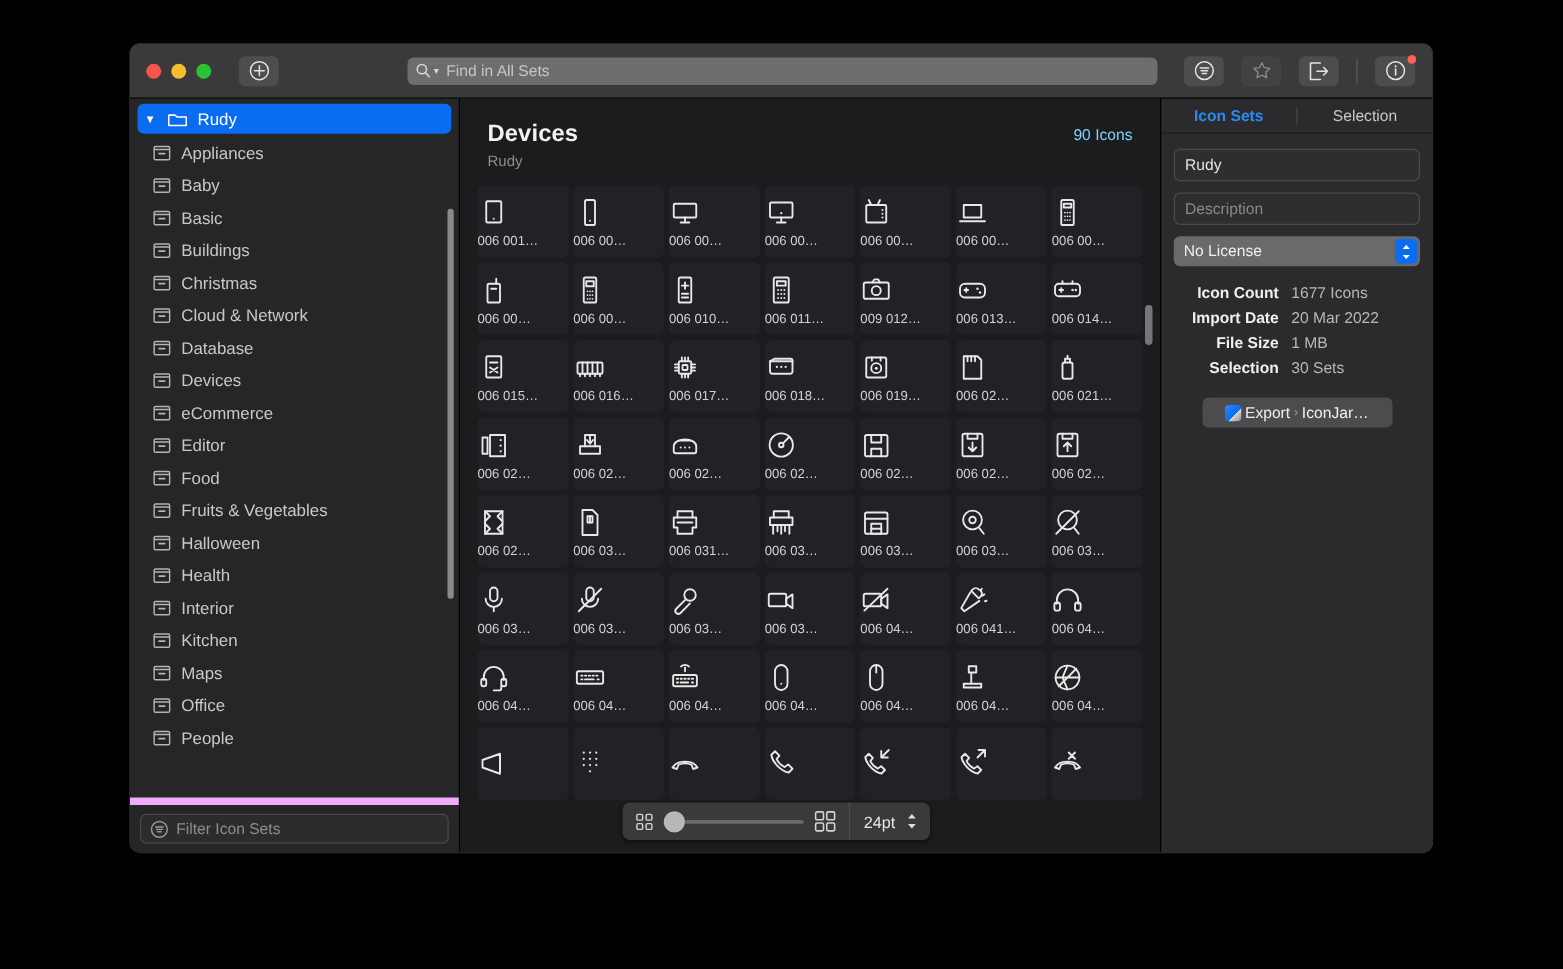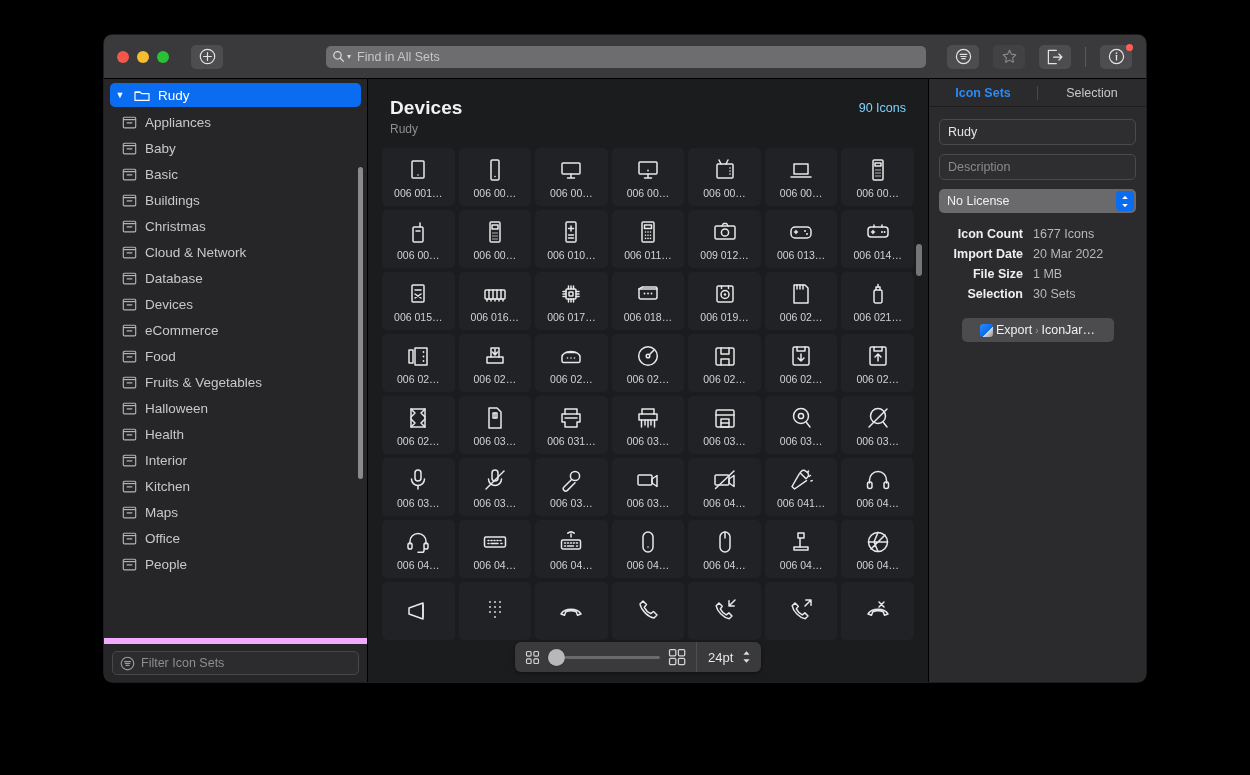--- a/index.html
+++ b/index.html
@@ -171,38 +171,38 @@
     margin: 12px 14px 0 14px;
     display: grid;
     grid-template-columns: repeat(7, 1fr);
     gap: 4px;
   }
   .cell {
     background: #212225;
     border-radius: 5px;
     height: 58px;
     display:flex; flex-direction:column;
-    align-items:center; justify-content:center;
+    align-items:flex-start; justify-content:center;
     gap: 3px;
   }
   .cell .glyph { height: 28px; display:flex; align-items:center; justify-content:center; color:#e8e8e8; }
   .cell .lbl { font-size: 10.5px; color:#d2d2d4; white-space:nowrap; }
 
   #main-scrollbar {
     position: absolute;
     right: 6px; top: 165px;
     width: 6px; height: 32px;
     background: #767679;
     border-radius: 3px;
   }
 
   
   #zoom-hud {
     position: absolute;
-    left: 147px; bottom: 10px;
+    left: 130px; bottom: 10px;
     height: 30px;
     background: #3a3a3c;
     border-radius: 6px;
     display: flex;
     align-items: center;
     box-shadow: 0 1px 4px rgba(0,0,0,.45);
   }
   #zoom-left { display:flex; align-items:center; gap:8px; padding: 0 10px; }
   .grid-glyph { display:flex; }
   #slider-track {
@@ -485,20 +485,30 @@
               <span>eCommerce</span>
             </div>
             <div class="side-row child">
               <span class="set-icon">
                 <svg width="15" height="14" viewBox="0 0 15 14">
                   <rect x="1.3" y="2.2" width="12.4" height="10.6" rx="1.1" fill="none" stroke="#b4b4b6" stroke-width="1.15"></rect>
                   <path d="M1.3 4.6h12.4" stroke="#b4b4b6" stroke-width="1.15"></path>
                   <path d="M5.2 7.9h4.6" stroke="#b4b4b6" stroke-width="1.3" stroke-linecap="round"></path>
                 </svg>
               </span>
+              <span>Editor</span>
+            </div>
+            <div class="side-row child">
+              <span class="set-icon">
+                <svg width="15" height="14" viewBox="0 0 15 14">
+                  <rect x="1.3" y="2.2" width="12.4" height="10.6" rx="1.1" fill="none" stroke="#b4b4b6" stroke-width="1.15"></rect>
+                  <path d="M1.3 4.6h12.4" stroke="#b4b4b6" stroke-width="1.15"></path>
+                  <path d="M5.2 7.9h4.6" stroke="#b4b4b6" stroke-width="1.3" stroke-linecap="round"></path>
+                </svg>
+              </span>
               <span>Food</span>
             </div>
             <div class="side-row child">
               <span class="set-icon">
                 <svg width="15" height="14" viewBox="0 0 15 14">
                   <rect x="1.3" y="2.2" width="12.4" height="10.6" rx="1.1" fill="none" stroke="#b4b4b6" stroke-width="1.15"></rect>
                   <path d="M1.3 4.6h12.4" stroke="#b4b4b6" stroke-width="1.15"></path>
                   <path d="M5.2 7.9h4.6" stroke="#b4b4b6" stroke-width="1.3" stroke-linecap="round"></path>
                 </svg>
               </span>

